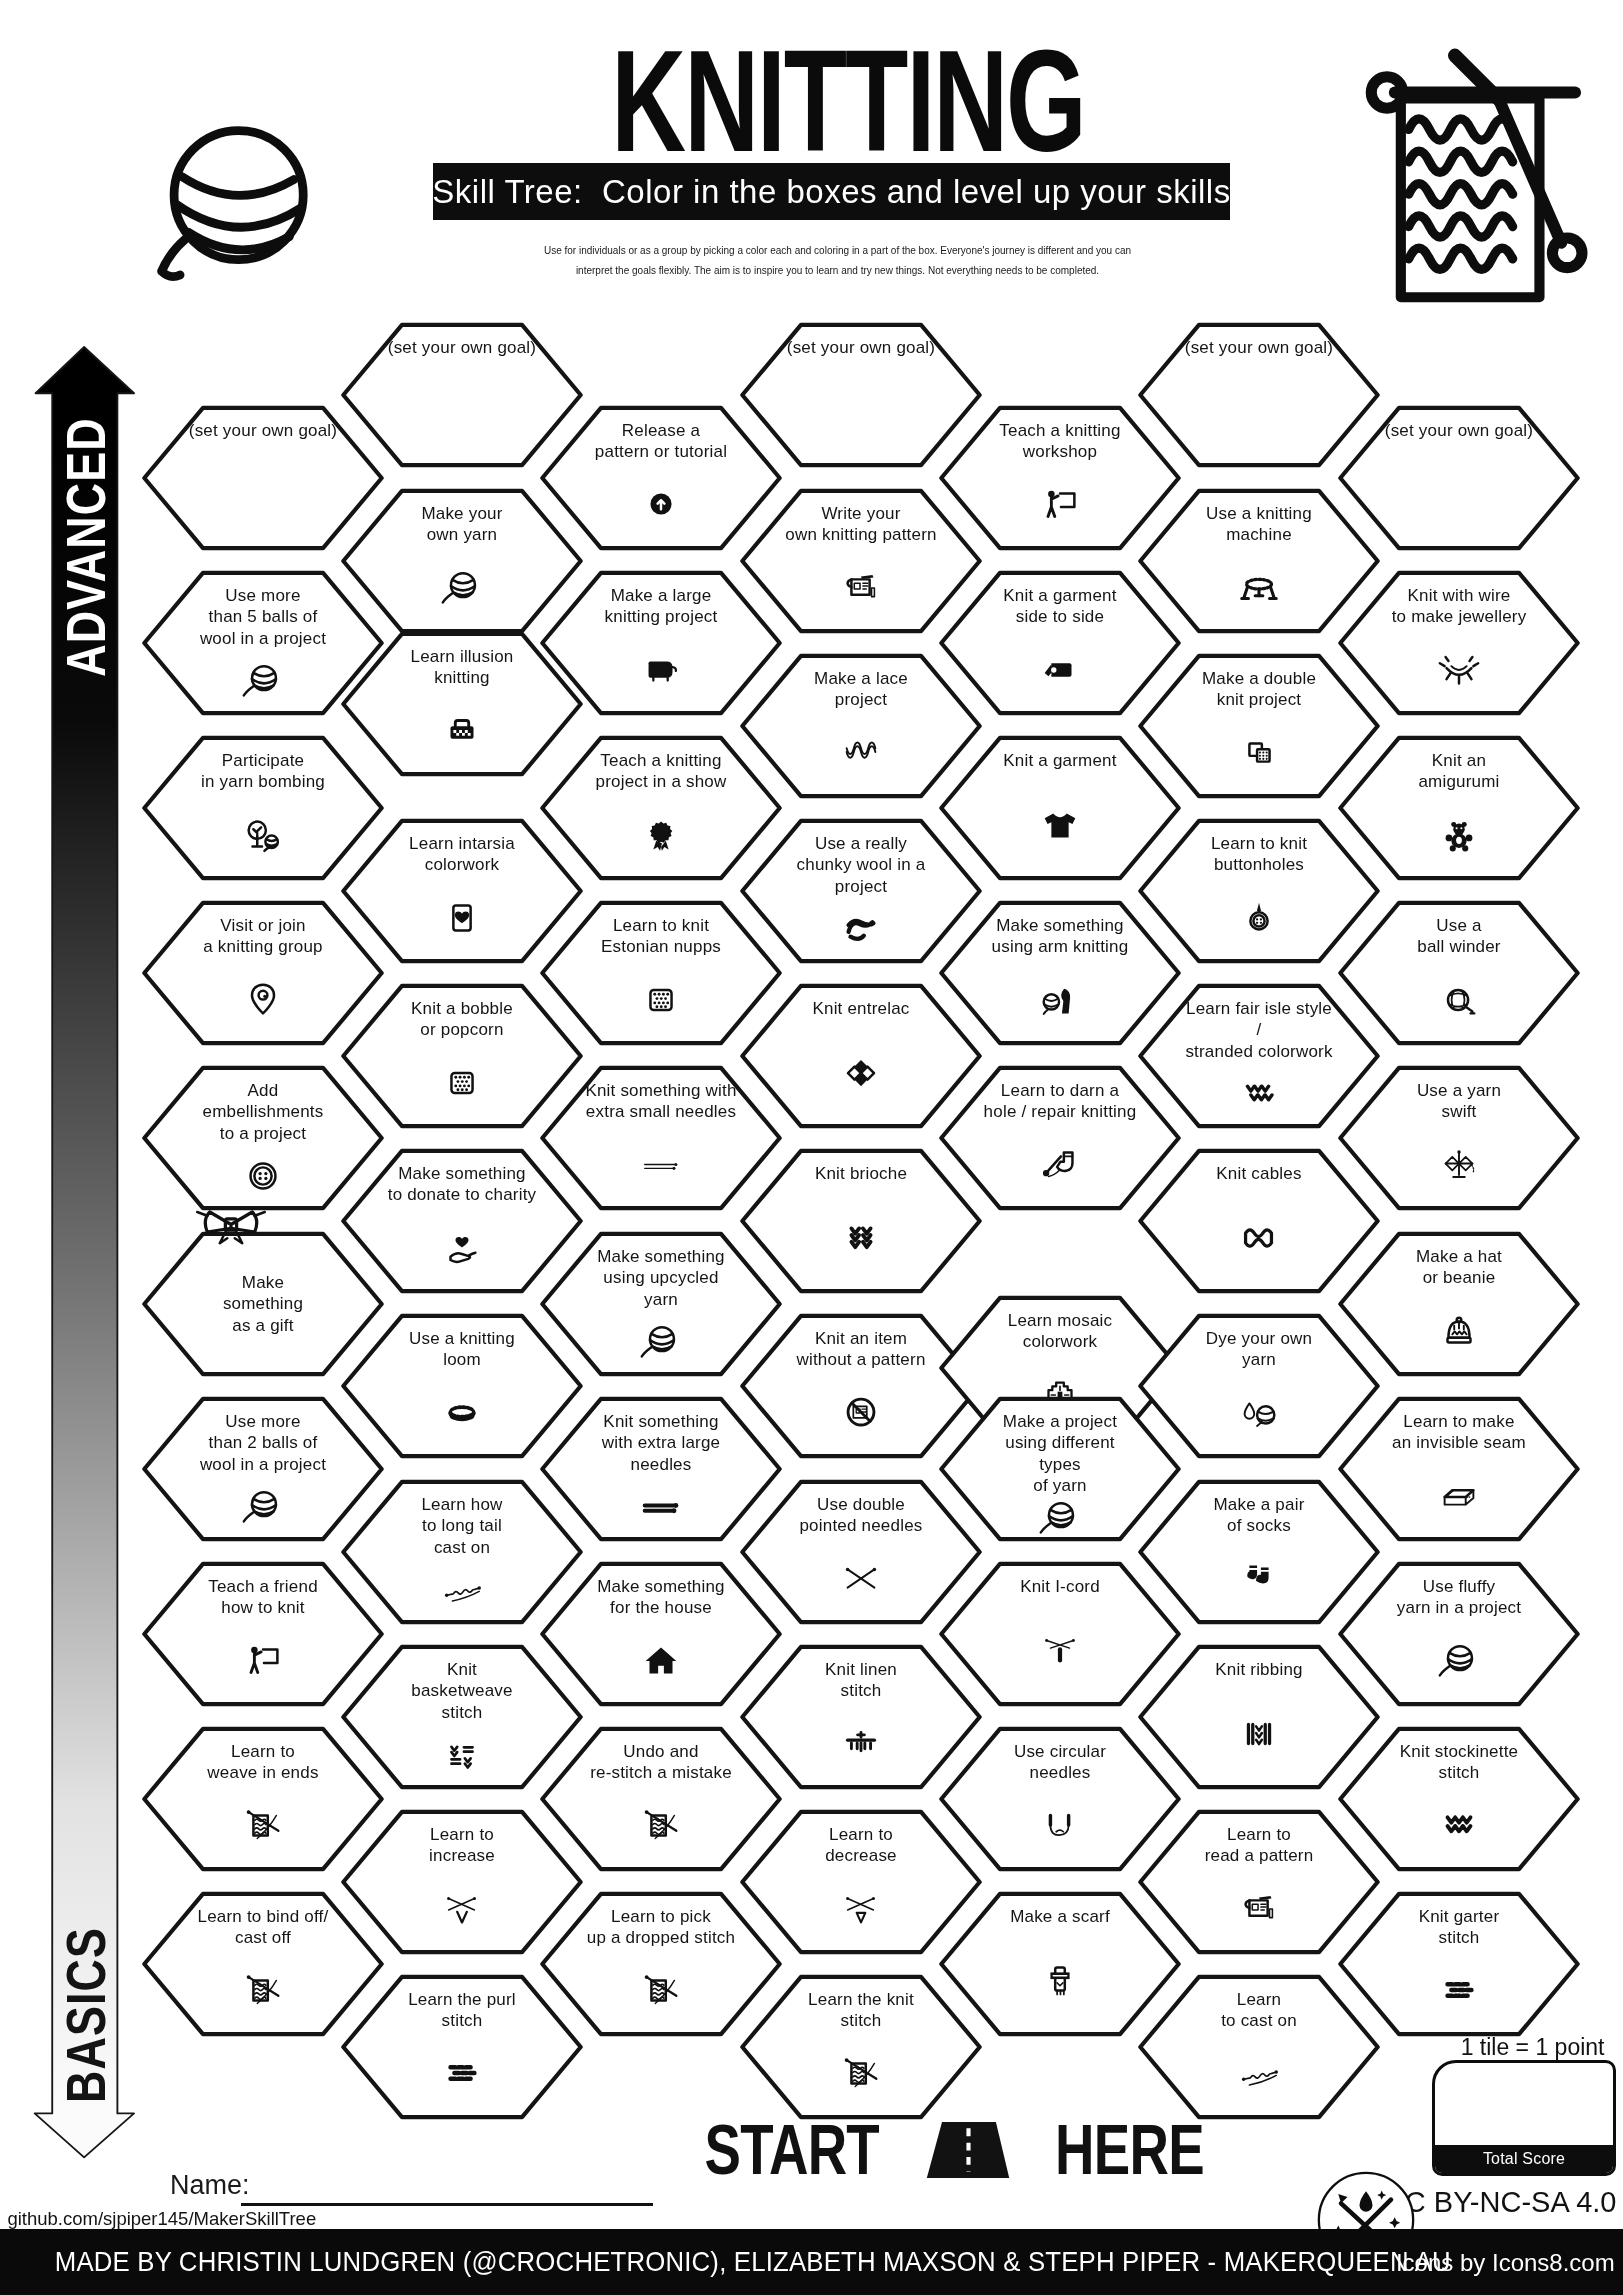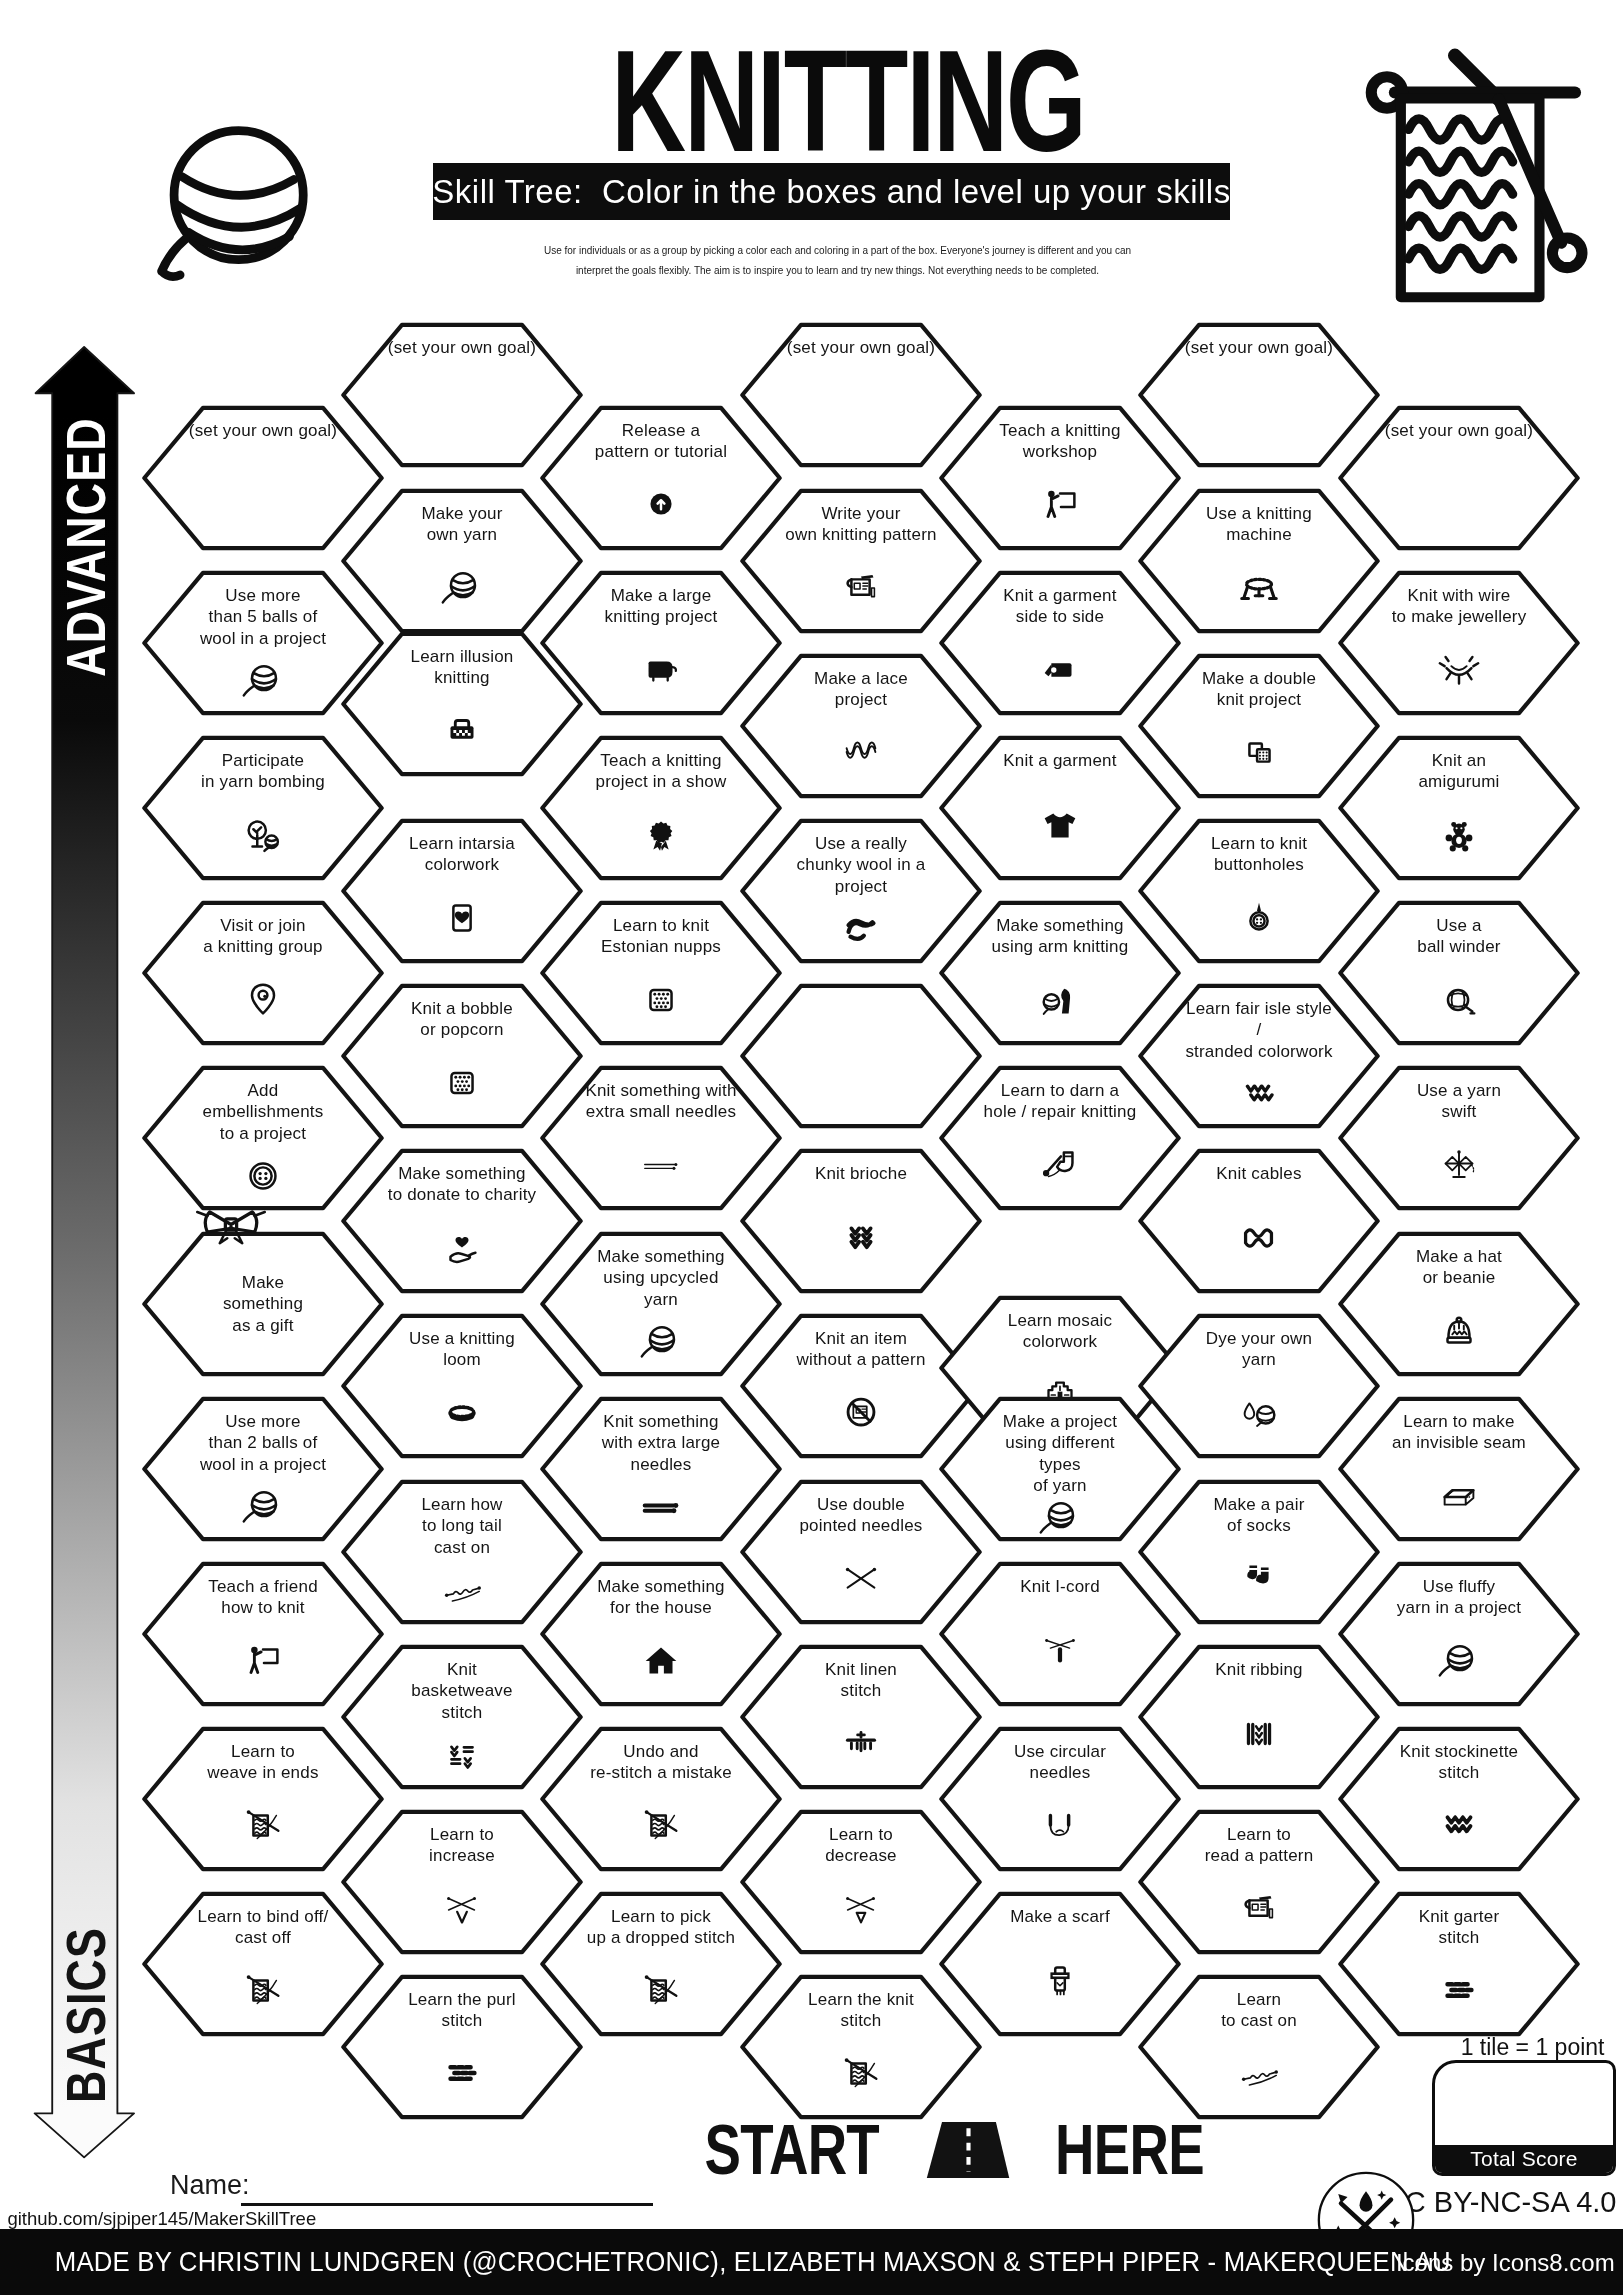--- a/index.html
+++ b/index.html
@@ -40,21 +40,21 @@
   .start-word{font-size:70px;font-weight:900;letter-spacing:-0.9px;transform:scaleX(0.78);
               transform-origin:center;white-space:nowrap;}
   #name-row{position:absolute;left:170px;top:2170px;font-size:27px;color:#1a1a1a;}
   #name-line{position:absolute;left:241px;top:2203px;width:412px;height:3.2px;background:#111;}
   #github-link{position:absolute;left:7.4px;top:2208px;font-size:18.5px;color:#141414;}
   #tile-note{position:absolute;right:18.5px;top:2034px;font-size:23px;color:#111;}
   #score-box{position:absolute;left:1432px;top:2060px;width:178px;height:110px;border:3.7px solid #0d0d0d;
              border-radius:24px 10.2px 10.2px 10.2px;background:#fff;display:flex;flex-direction:column;
              justify-content:flex-end;overflow:hidden;}
   #score-bar{height:28px;background:#0d0d0d;display:flex;align-items:center;justify-content:center;}
-  #score-bar span{color:#fff;font-size:21px;letter-spacing:0.2px;}
+  #score-bar span{color:#fff;font-size:16px;letter-spacing:0.2px;}
   #license{position:absolute;right:6.5px;top:2186px;font-size:29px;color:#111;}
   #footer{position:absolute;left:0;top:2229px;width:1623px;height:67px;background:#0a0a0a;}
   #credits{position:absolute;left:0;top:2246px;width:1369px;text-align:center;color:#fff;
            font-size:28px;letter-spacing:0.2px;transform:scaleX(0.92);transform-origin:center;white-space:nowrap;}
   #icons-credit{position:absolute;right:8.3px;top:2249px;color:#fff;font-size:24px;}
   #mq-logo{position:absolute;left:1317px;top:2171px;}
 </style>
 </head>
 <body>
 
@@ -670,20 +670,31 @@
             <svg class="icn" viewBox="0 0 48 48" fill="none" stroke="#111" stroke-width="2.6" stroke-linecap="round" stroke-linejoin="round">
               <path d="M11 27q3-12 12-8 8 3.5 13-2M11 20q6-7 13-3 8 4.5 13 1M13 32q9 5 14-1" stroke-width="4.4"></path>
             </svg>
           </div>
         </div>
       </div>
       <div class="hex" style="left: 740px; top: 983px;">
         <svg class="hex-shape" viewBox="0 0 524 316">
           <polygon points="5,158 132,6 392,6 519,158 392,310 132,310" fill="#fff" stroke="#141414" stroke-width="9" stroke-linejoin="round"></polygon>
         </svg>
+        <div class="hex-content">
+          <div class="hex-label">Knit entrelac</div>
+          <div class="hex-iconbox">
+            <svg class="icn" viewBox="0 0 48 48" fill="none" stroke="#111" stroke-width="2.6" stroke-linecap="round" stroke-linejoin="round">
+              <path d="M24 10.5l6.8 6.8-6.8 6.8-6.8-6.8z" fill="#111" stroke="none"></path>
+              <path d="M30.8 17.3l6.8 6.8-6.8 6.8-6.8-6.8z"></path>
+              <path d="M17.2 17.3l6.8 6.8-6.8 6.8-6.8-6.8z"></path>
+              <path d="M24 24.1l6.8 6.8-6.8 6.8-6.8-6.8z" fill="#111" stroke="none"></path>
+            </svg>
+          </div>
+        </div>
       </div>
       <div class="hex" style="left: 740px; top: 1148px;">
         <svg class="hex-shape" viewBox="0 0 524 316">
           <polygon points="5,158 132,6 392,6 519,158 392,310 132,310" fill="#fff" stroke="#141414" stroke-width="9" stroke-linejoin="round"></polygon>
         </svg>
         <div class="hex-content">
           <div class="hex-label">Knit brioche</div>
           <div class="hex-iconbox">
             <svg class="icn" viewBox="0 0 48 48" fill="none" stroke="#111" stroke-width="2.6" stroke-linecap="round" stroke-linejoin="round">
               <path d="M14 14l4 5.5 4-5.5M14 21l4 5.5 4-5.5M14 28l4 5.5 4-5.5M26 14l4 5.5 4-5.5M26 21l4 5.5 4-5.5M26 28l4 5.5 4-5.5" stroke-width="4"></path>

